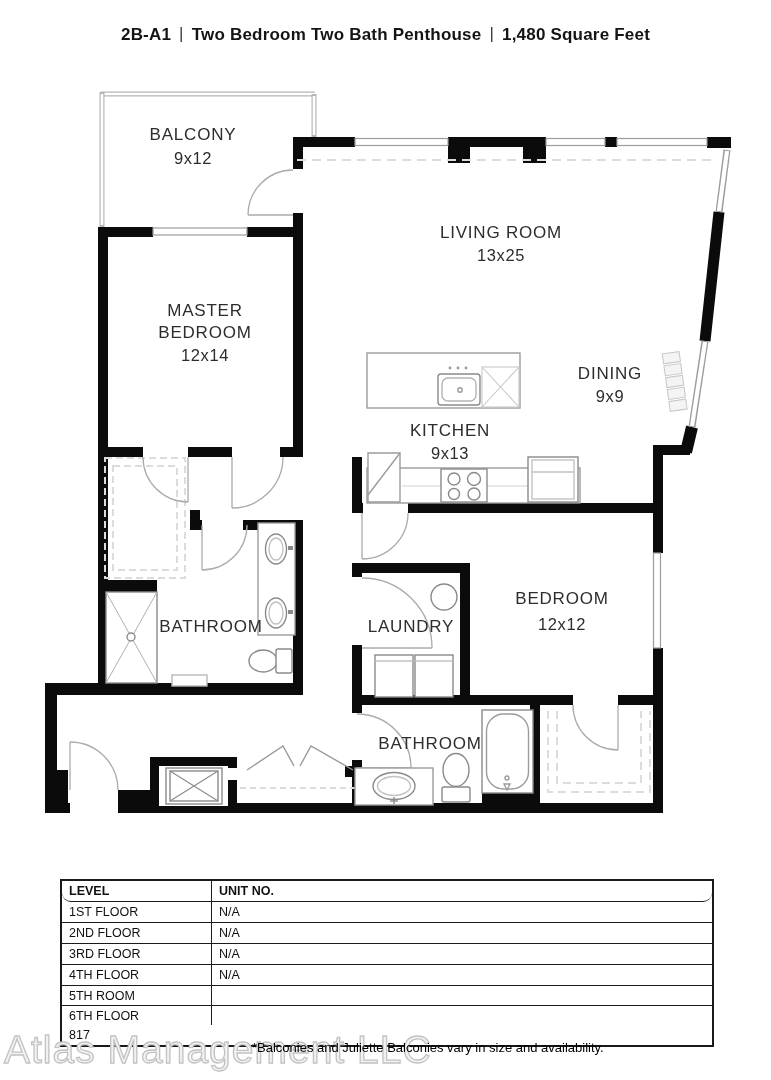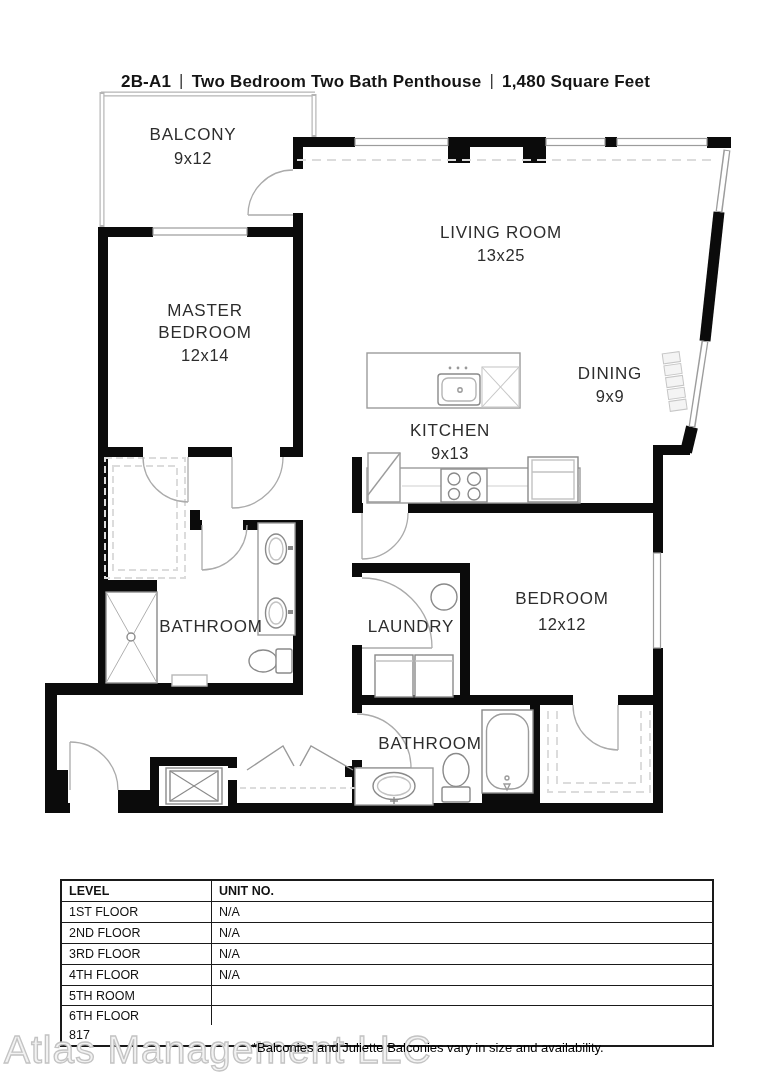--- a/index.html
+++ b/index.html
@@ -1,34 +1,34 @@
 <!DOCTYPE html>
 <html><head>
 <meta charset="utf-8">
 <style>
   html,body{margin:0;padding:0;background:#ffffff;}
   .page{position:relative;width:771px;height:1080px;background:#ffffff;overflow:hidden;
         font-family:"Liberation Sans",sans-serif;}
   
   .title{position:absolute;top:25px;left:0;right:0;text-align:center;
-         font-size:17px;font-weight:bold;color:#141414;letter-spacing:.2px;margin-top:47px;}
+         font-size:17px;font-weight:bold;color:#141414;letter-spacing:.2px;}
   .title .sep{font-weight:400;color:#3a3a3a;margin:0 8px;position:relative;top:-1px;}
   
   .plan{position:absolute;left:0;top:0;width:771px;height:862px;}
   .rl{font-family:"Liberation Sans",sans-serif;font-size:17px;fill:#2d2d2d;
       letter-spacing:.8px;text-anchor:middle;}
   .rd{font-family:"Liberation Sans",sans-serif;font-size:16.5px;fill:#2d2d2d;
       letter-spacing:.6px;text-anchor:middle;}
   
   .avtable{position:absolute;left:60px;top:879px;width:650px;background:#fff;
            border:2px solid #1a1a1a;font-size:12.5px;color:#111;}
   .t-title{font-weight:bold;padding:3px 7px;border-bottom:2px solid #1a1a1a;letter-spacing:.2px;}
   .t-row{display:flex;border-bottom:1.5px solid #1a1a1a;}
   .t-row:last-child{border-bottom:none;flex-direction:column;}
-  .t-head{font-weight:bold;}
+  .t-head{font-weight:bold;border-radius:9px;}
   .t-c1{width:135px;padding:2.5px 7px;border-right:1.5px solid #1a1a1a;}
   .t-c2{flex:1;padding:3px 7px;}
   
   .watermark{position:absolute;left:4px;top:1028px;font-size:39px;color:#f2f2f2;
              -webkit-text-stroke:1.3px #c3c3c3;letter-spacing:1px;z-index:1;}
   .disclaimer{position:absolute;left:252px;top:1040px;font-size:13px;
               color:#000000;z-index:2;}
 </style>
 </head>
 <body>

